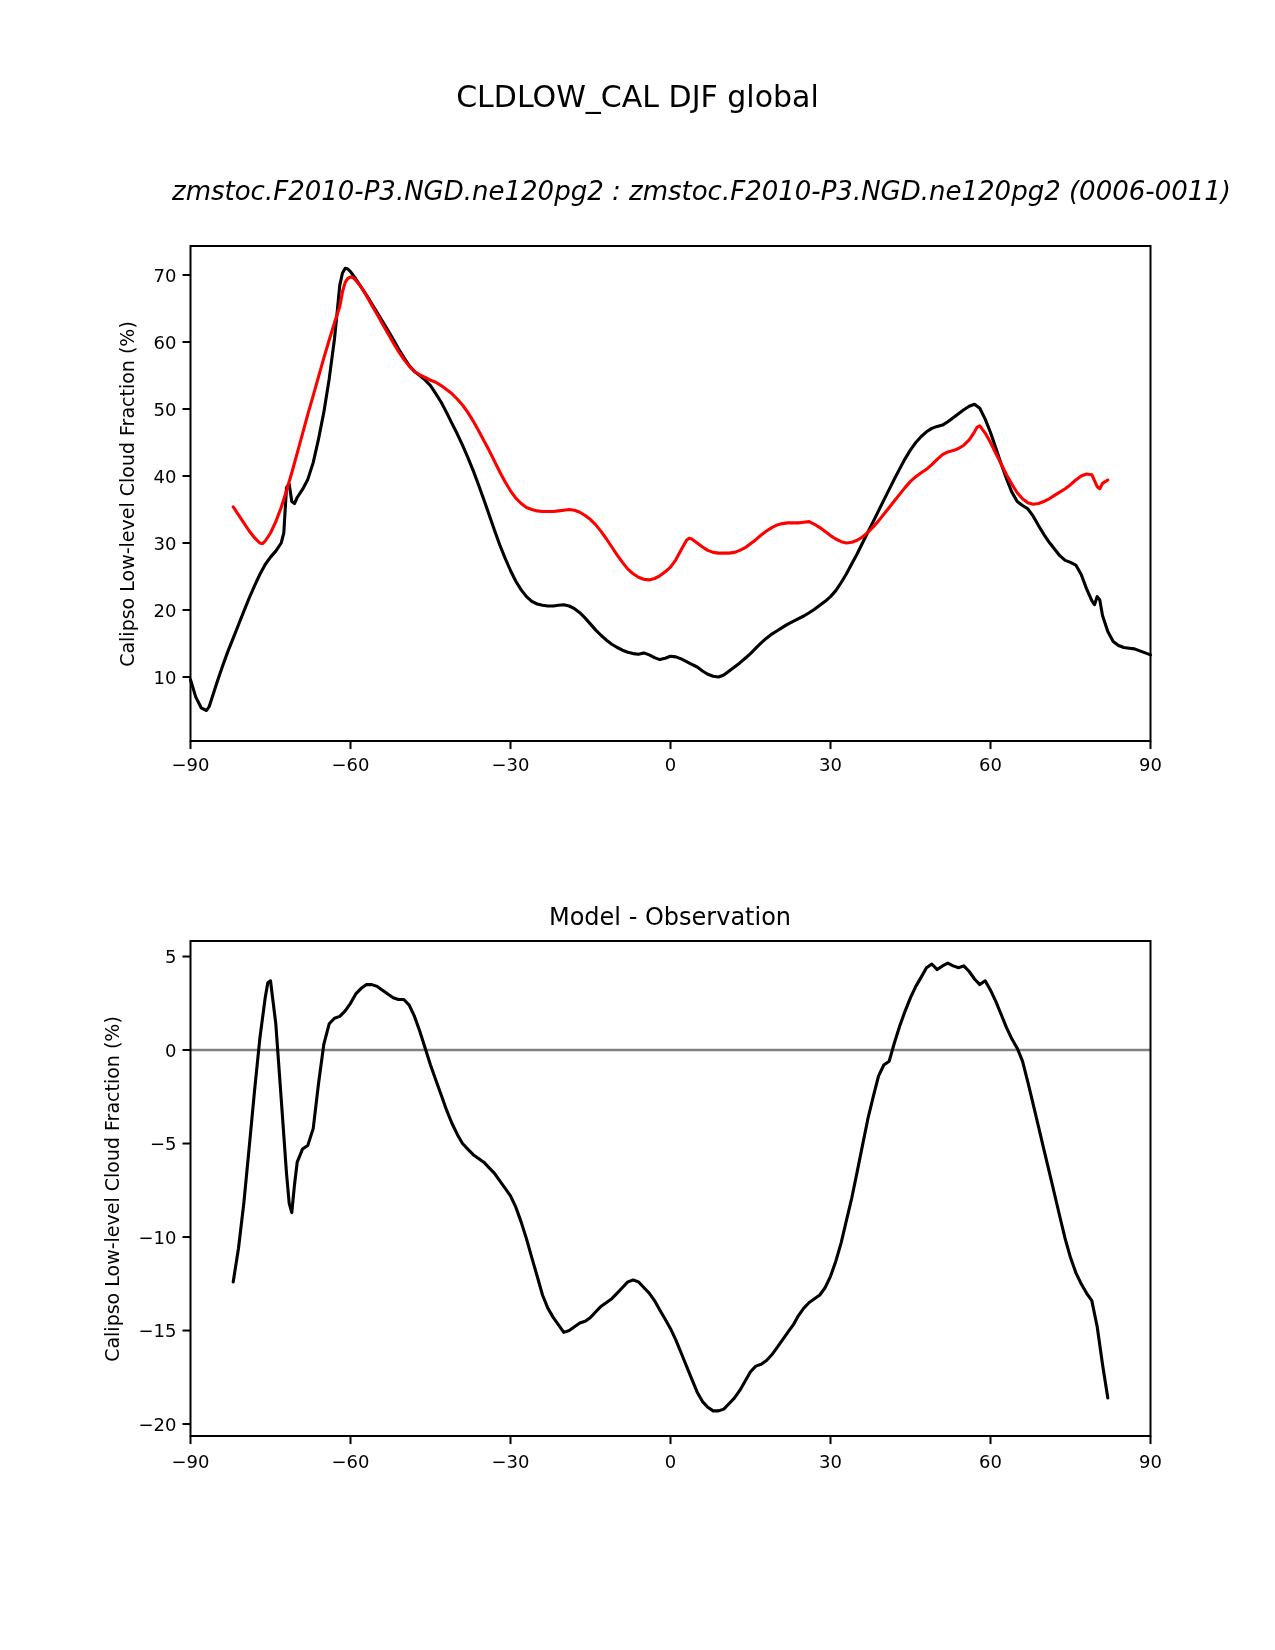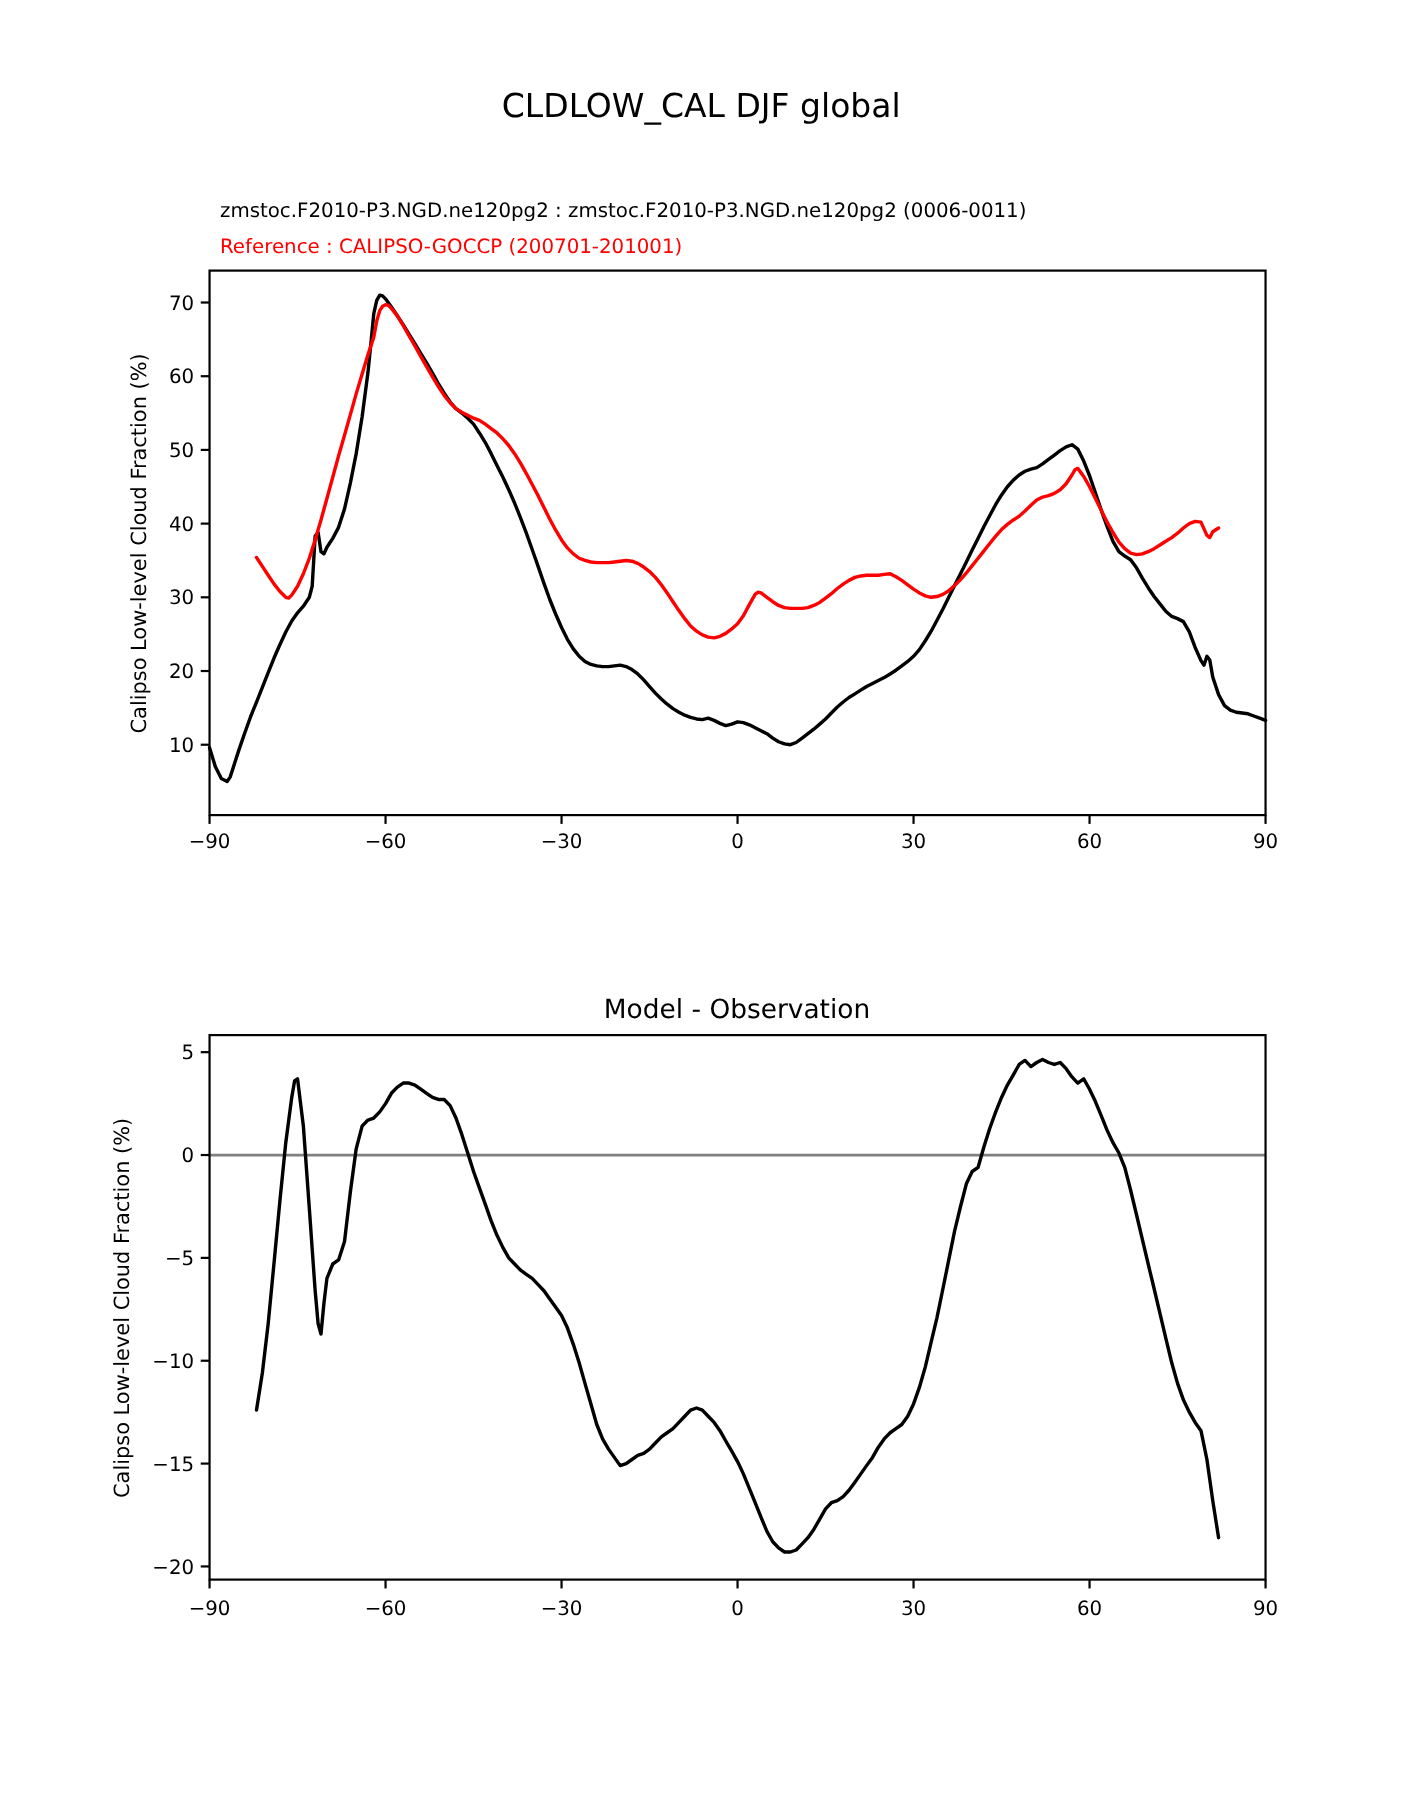--- a/index.html
+++ b/index.html
@@ -1,21 +1,21 @@
 <!DOCTYPE html>
 <html><head>
 <meta charset="utf-8">
 <style>
   html,body{margin:0;padding:0;background:#fff;}
   .page{position:relative;width:1275px;height:1650px;background:#ffffff;
         font-family:"DejaVu Sans", sans-serif;color:#000;overflow:hidden;}
   #charts{position:absolute;left:0;top:0;}
   .main-title{position:absolute;left:0;top:80px;width:1275px;text-align:center;
               font-size:30px;line-height:34px;}
-  .legend{position:absolute;left:200px;top:175px;font-size:18px;line-height:33px;}
+  .legend{position:absolute;left:172px;top:175px;font-size:26px;line-height:33px;font-style:italic;}
   .legend-ref{color:#ff0000;}
   .chart2-title{position:absolute;left:190px;top:905px;width:960px;text-align:center;
                 font-size:24px;line-height:24px;}
   .ylabel{position:absolute;width:495px;text-align:center;font-size:19px;line-height:20px;
           transform:rotate(-90deg);}
   .ylabel-top{left:-121px;top:484px;}
   .ylabel-bottom{left:-136px;top:1179px;}
 </style>
 </head>
 <body>
@@ -81,21 +81,20 @@
       <line x1="182.5" x2="190.5" y1="1330.5296562145825" y2="1330.5296562145825" stroke="#000" stroke-width="2"></line>
       <text x="176.5" y="1337.0296562145825" text-anchor="end" font-size="18" font-family="DejaVu Sans, sans-serif" fill="#000">−15</text>
       <line x1="182.5" x2="190.5" y1="1424.031734038534" y2="1424.031734038534" stroke="#000" stroke-width="2"></line>
       <text x="176.5" y="1430.531734038534" text-anchor="end" font-size="18" font-family="DejaVu Sans, sans-serif" fill="#000">−20</text>
     </svg>
 
   <div class="main-title">CLDLOW_CAL DJF global</div>
 
   <div class="legend">
     <div class="legend-model" style="color: rgb(0, 0, 0);">zmstoc.F2010-P3.NGD.ne120pg2 : zmstoc.F2010-P3.NGD.ne120pg2 (0006-0011)</div>
-    <div class="legend-ref" style="color: rgb(255, 0, 0);">Reference : CALIPSO-GOCCP (200701-201001)</div>
   </div>
 
   <div class="ylabel ylabel-top">Calipso Low-level Cloud Fraction (%)</div>
 
   <div class="chart2-title">Model - Observation</div>
 
   <div class="ylabel ylabel-bottom">Calipso Low-level Cloud Fraction (%)</div>
 </div>
 
 </body></html>

